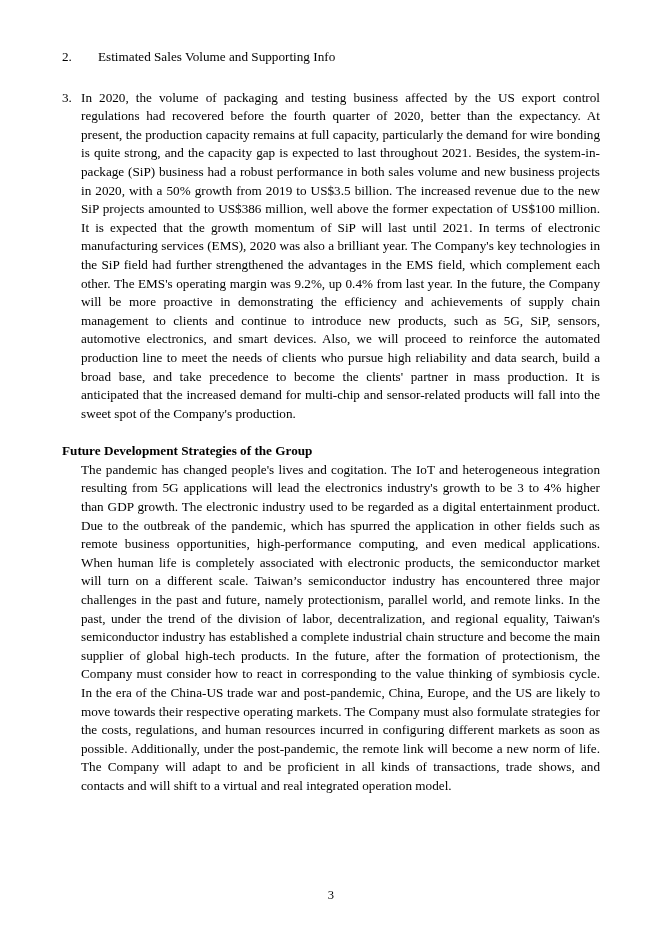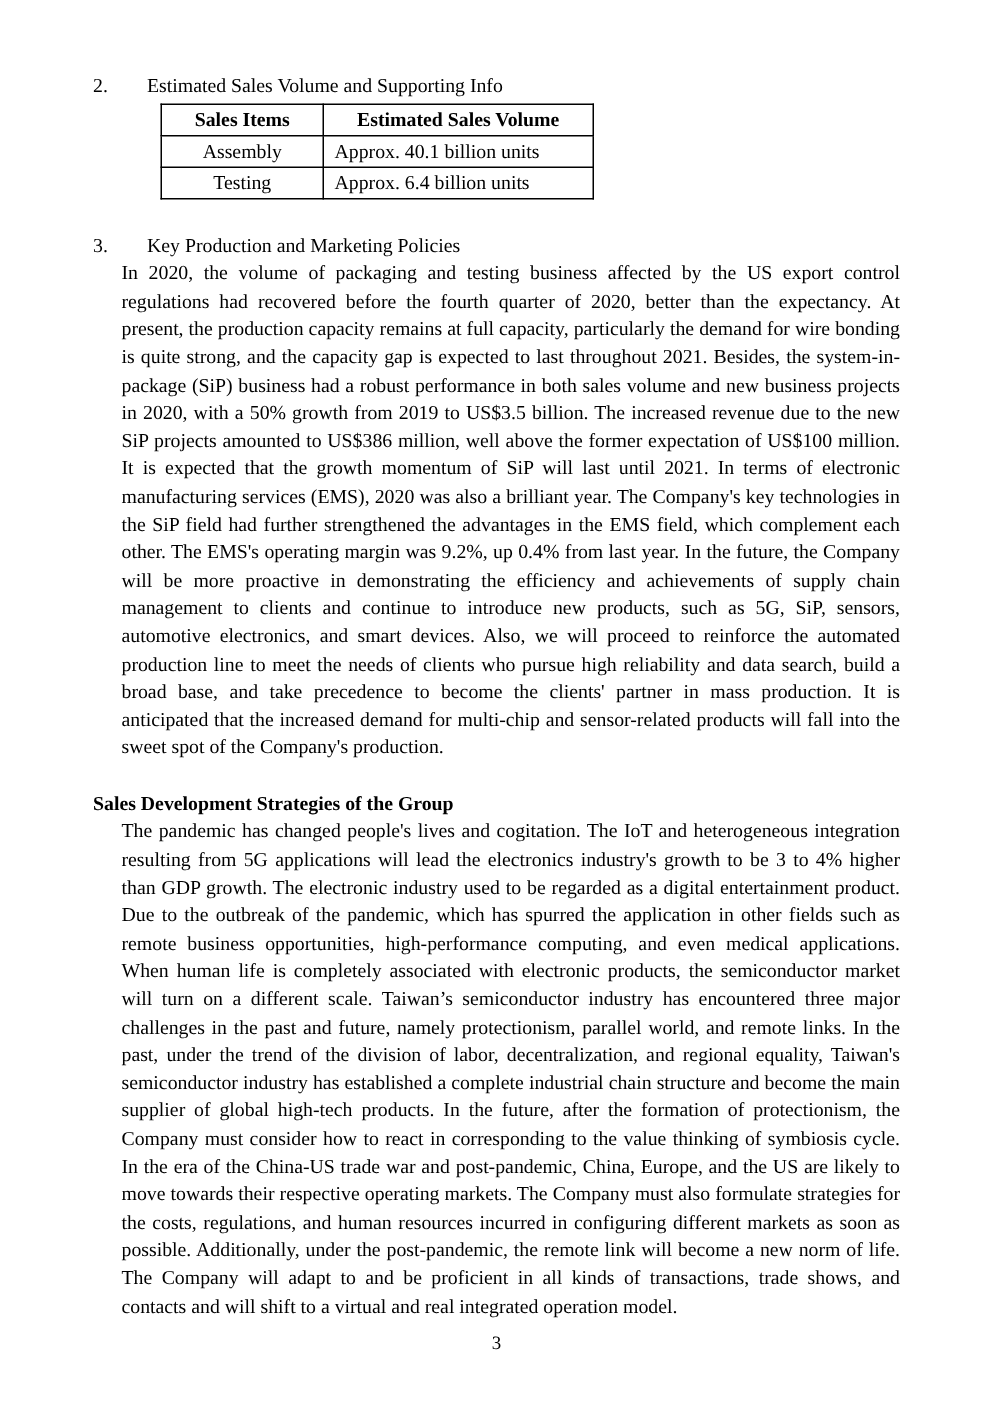--- a/index.html
+++ b/index.html
@@ -118,52 +118,31 @@
 <body>
 
 <div class="page">
   <div class="content">
 
     <div class="num-item">
       <span class="num-label">2.</span>
       <div class="num-title">Estimated Sales Volume and Supporting Info</div>
     </div>
 
-    <div class="tbl-wrap">
-      <table class="sales">
-        <thead>
-          <tr>
-            <th class="c1">Sales Items</th>
-            <th class="c2">Estimated Sales Volume</th>
-          </tr>
-        </thead>
-        <tbody>
-          <tr>
-            <td class="c1">Assembly</td>
-            <td class="c2">Approx. 40.1 billion units</td>
-          </tr>
-          <tr>
-            <td class="c1">Testing</td>
-            <td class="c2">Approx. 6.4 billion units</td>
-          </tr>
-        </tbody>
-      </table>
-    </div>
 
     <div class="gap-lg"></div>
 
     <div class="num-item">
       <span class="num-label">3.</span>
-      <div class="num-title">Key Production and Marketing Policies</div>
       <div class="para para-last-left">In 2020, the volume of packaging and testing business affected by the US export control regulations had recovered before the fourth quarter of 2020, better than the expectancy. At present, the production capacity remains at full capacity, particularly the demand for wire bonding is quite strong, and the capacity gap is expected to last throughout 2021. Besides, the system-in-package (SiP) business had a robust performance in both sales volume and new business projects in 2020, with a 50% growth from 2019 to US$3.5 billion. The increased revenue due to the new SiP projects amounted to US$386 million, well above the former expectation of US$100 million. It is expected that the growth momentum of SiP will last until 2021. In terms of electronic manufacturing services (EMS), 2020 was also a brilliant year. The Company's key technologies in the SiP field had further strengthened the advantages in the EMS field, which complement each other. The EMS's operating margin was 9.2%, up 0.4% from last year. In the future, the Company will be more proactive in demonstrating the efficiency and achievements of supply chain management to clients and continue to introduce new products, such as 5G, SiP, sensors, automotive electronics, and smart devices. Also, we will proceed to reinforce the automated production line to meet the needs of clients who pursue high reliability and data search, build a broad base, and take precedence to become the clients' partner in mass production. It is anticipated that the increased demand for multi-chip and sensor-related products will fall into the sweet spot of the Company's production.</div>
     </div>
 
     <div class="gap-md"></div>
 
     <div>
-      <div class="heading">Sales Development Strategies of the Group</div>
+      <div class="heading">Future Development Strategies of the Group</div>
       <div class="para para-last-left">The pandemic has changed people's lives and cogitation. The IoT and heterogeneous integration resulting from 5G applications will lead the electronics industry's growth to be 3 to 4% higher than GDP growth. The electronic industry used to be regarded as a digital entertainment product. Due to the outbreak of the pandemic, which has spurred the application in other fields such as remote business opportunities, high-performance computing, and even medical applications. When human life is completely associated with electronic products, the semiconductor market will turn on a different scale. Taiwan’s semiconductor industry has encountered three major challenges in the past and future, namely protectionism, parallel world, and remote links. In the past, under the trend of the division of labor, decentralization, and regional equality, Taiwan's semiconductor industry has established a complete industrial chain structure and become the main supplier of global high-tech products. In the future, after the formation of protectionism, the Company must consider how to react in corresponding to the value thinking of symbiosis cycle. In the era of the China-US trade war and post-pandemic, China, Europe, and the US are likely to move towards their respective operating markets. The Company must also formulate strategies for the costs, regulations, and human resources incurred in configuring different markets as soon as possible. Additionally, under the post-pandemic, the remote link will become a new norm of life. The Company will adapt to and be proficient in all kinds of transactions, trade shows, and contacts and will shift to a virtual and real integrated operation model.</div>
     </div>
 
   </div>
 
   <div class="page-number">3</div>
 </div>
 
 </body></html>

